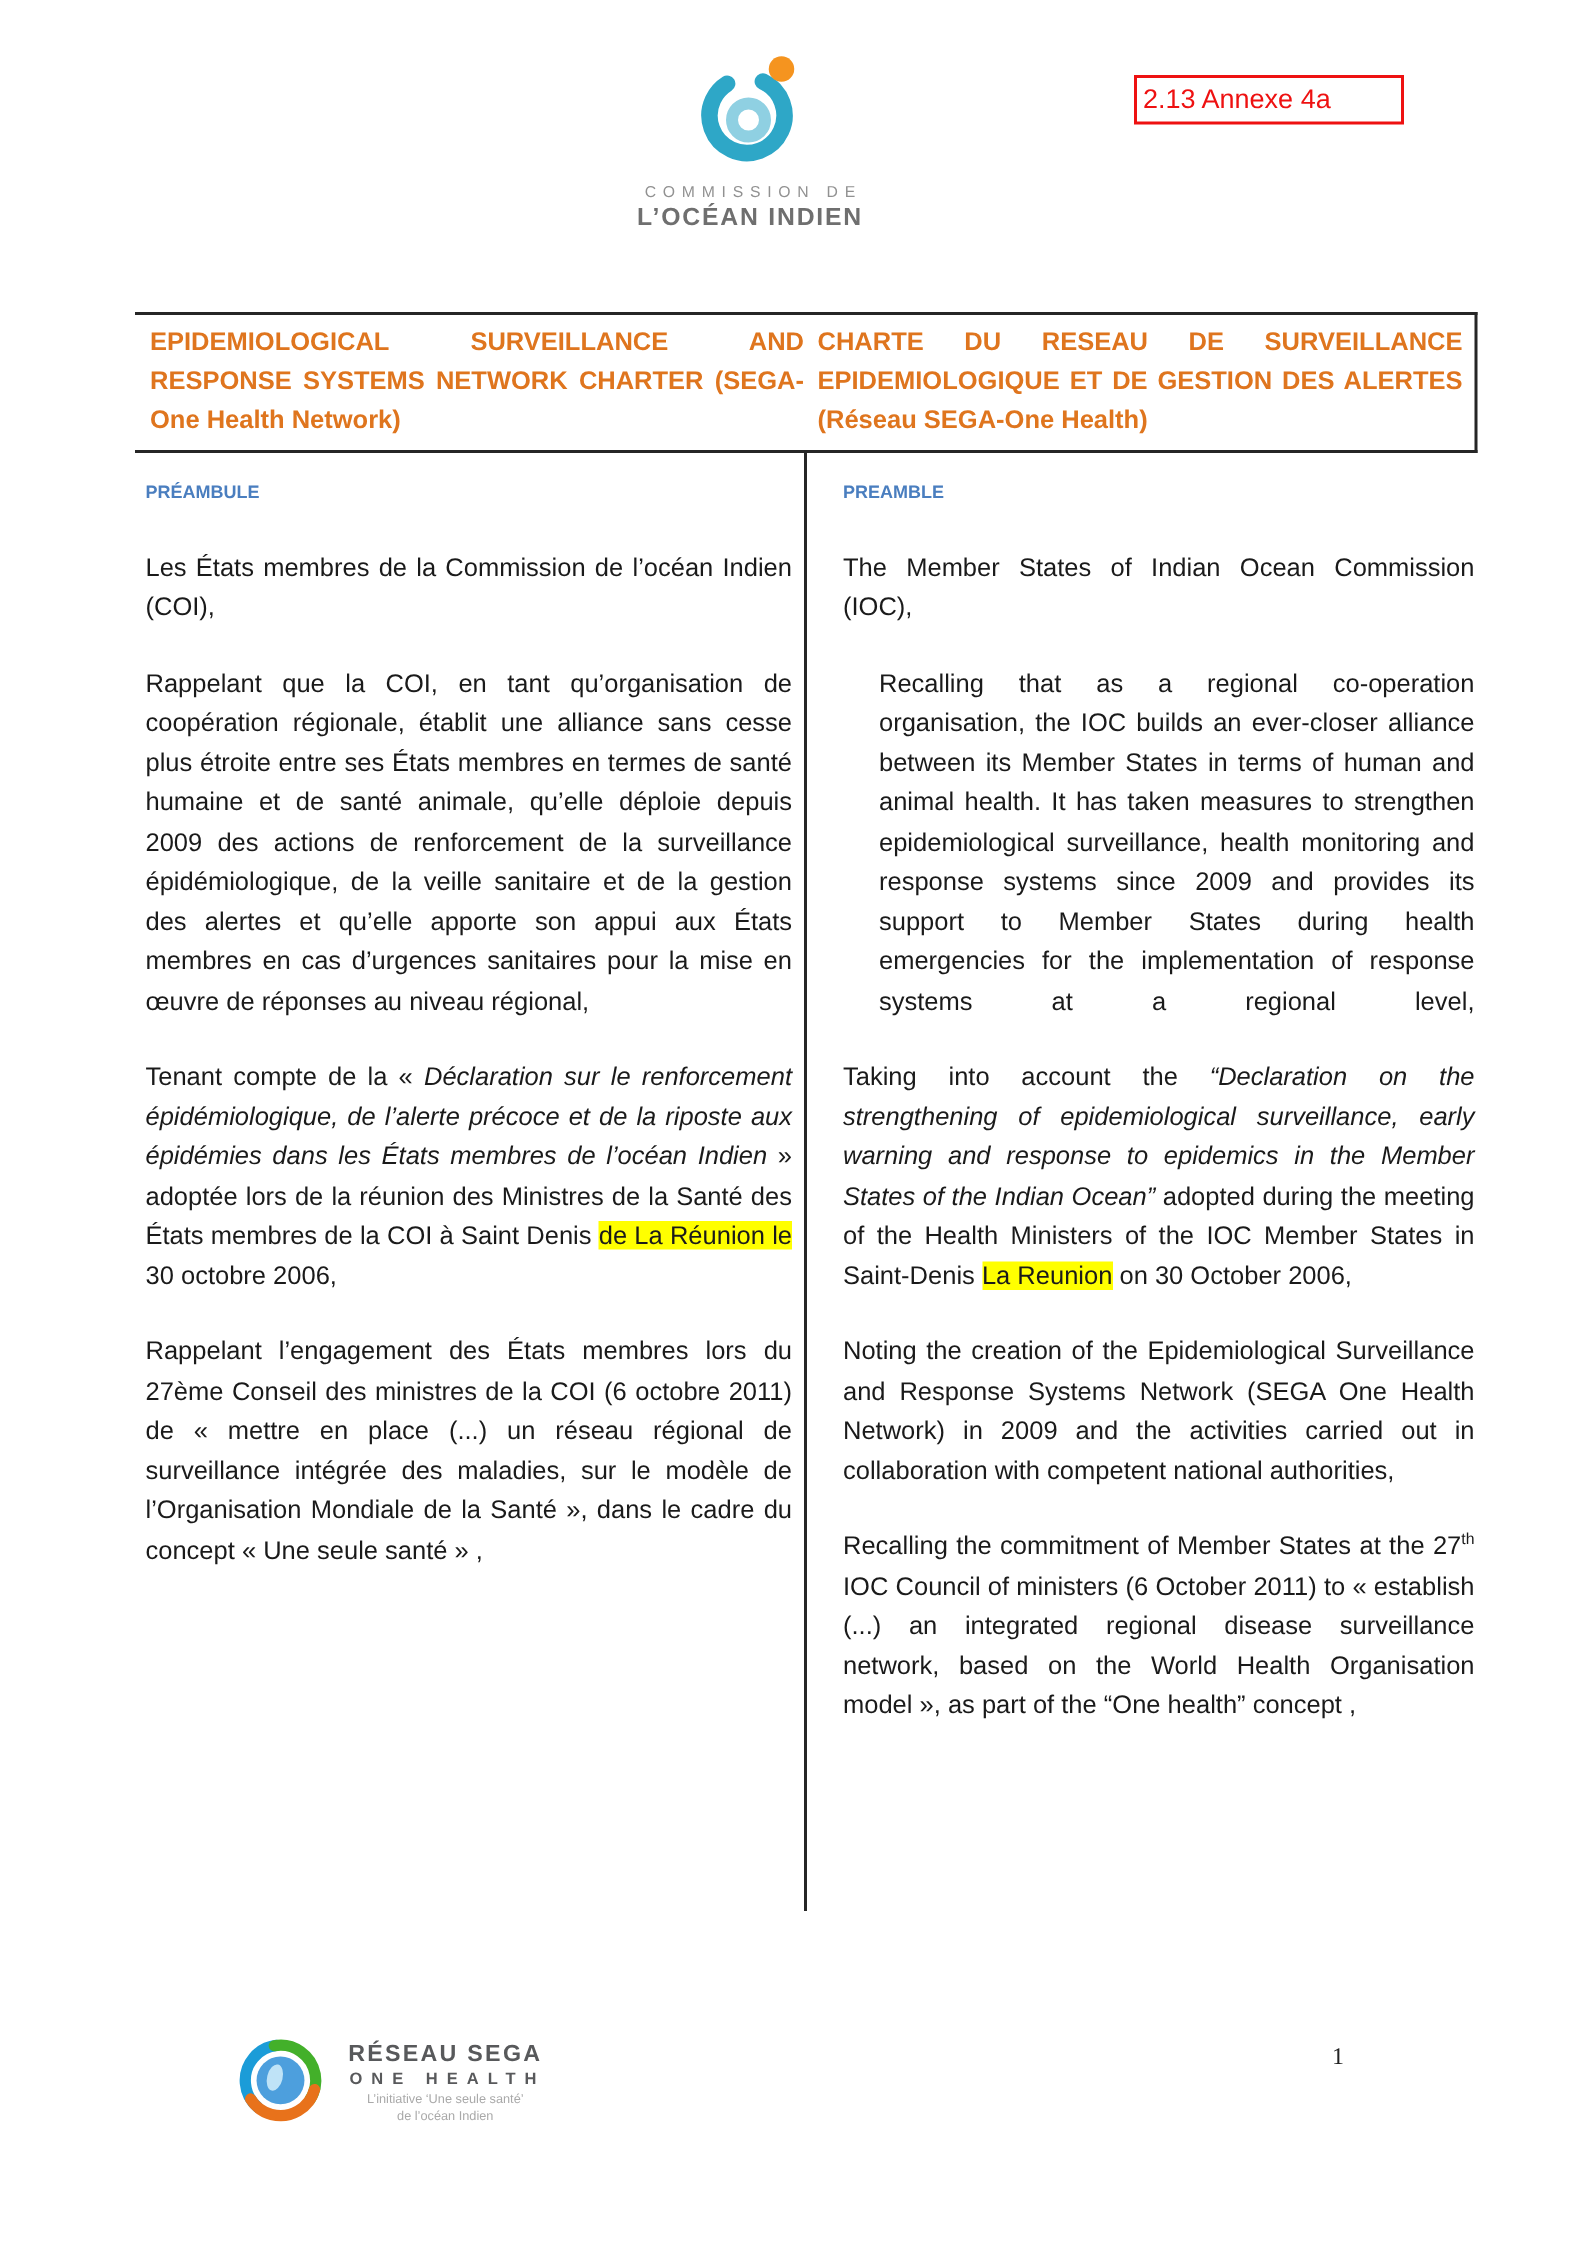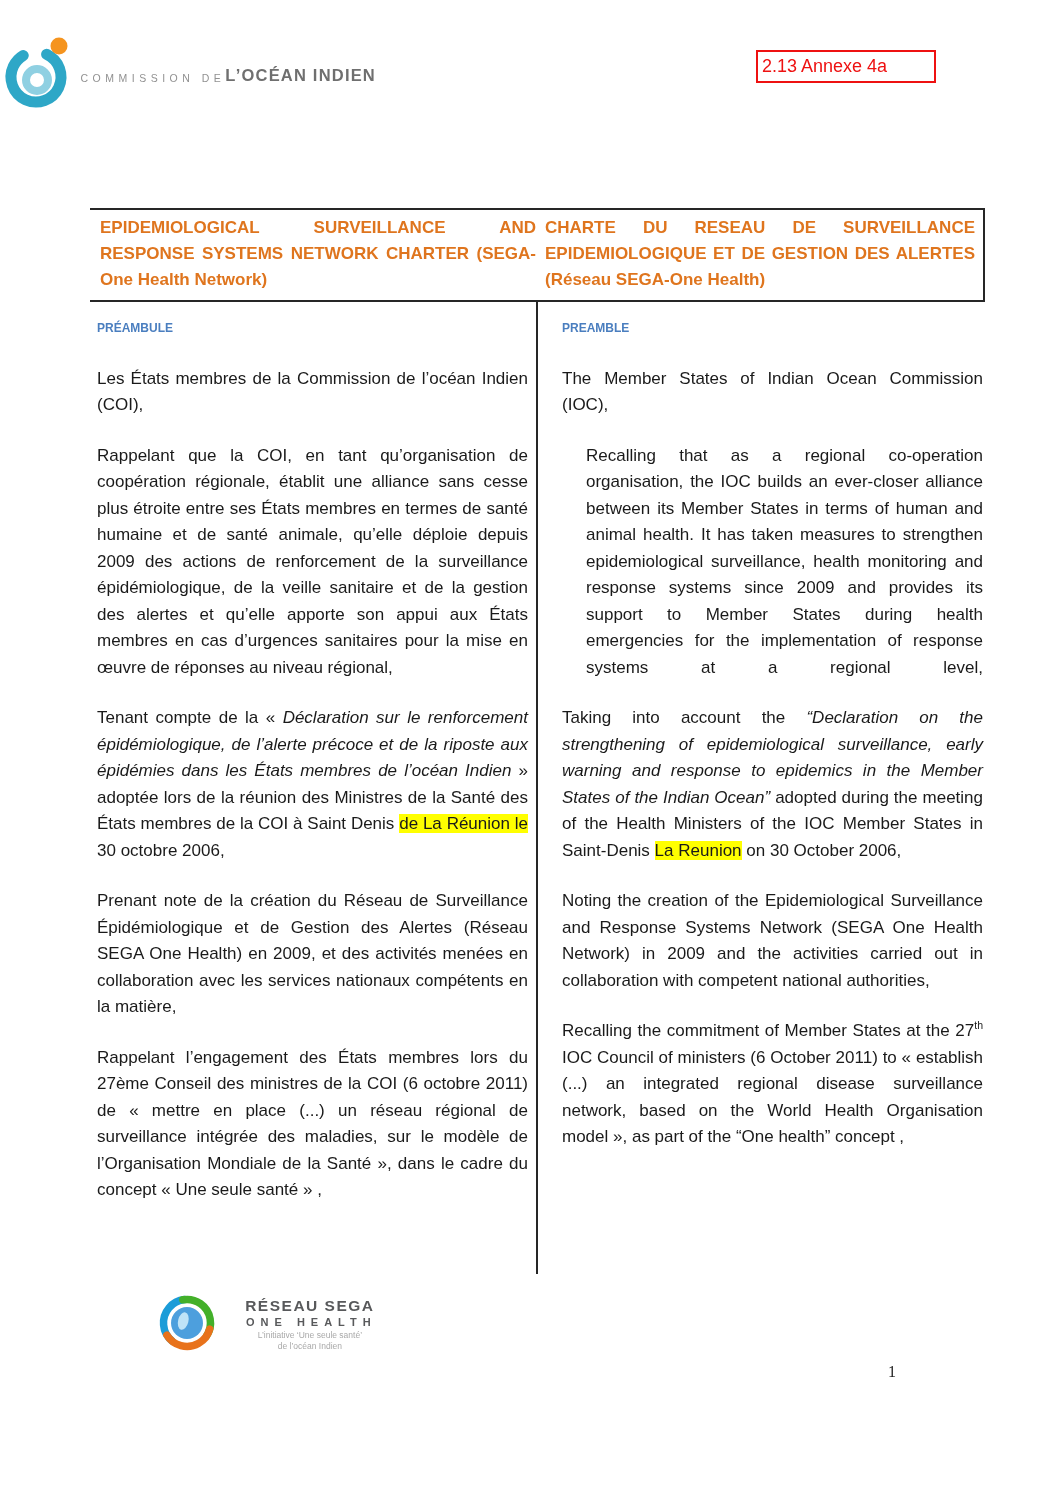--- a/index.html
+++ b/index.html
@@ -7,21 +7,21 @@
     width: 1058px; height: 1497px; position: relative;
     font-family: "Liberation Sans", "DejaVu Sans", sans-serif;
     color: #1a1a1a;
     -webkit-font-smoothing: antialiased;
   }
   .page { position: absolute; inset: 0; overflow: hidden; }
 
   
   .coi-logo {
     position: absolute; top: 34px; left: 0; width: 1000px;
-    display: flex; align-items: center;
+    display: flex; flex-direction: column; align-items: center;
   }
   .coi-logo-text1 {
     margin-top: 7px; font-size: 10.5px; letter-spacing: 4.5px;
     color: #919191; text-indent: 4.5px;
   }
   .coi-logo-text2 {
     margin-top: 2px; font-size: 16.5px; letter-spacing: 1.2px;
     color: #6f6f6f;
     font-weight: bold;
   }
@@ -64,22 +64,22 @@
     text-align: left;
   }
   .paragraphs p { margin: 24px 0 0 0; }
   .body-cell.en .paragraphs p:nth-child(2) { text-align-last: justify; margin-left: 24px; }
   em { font-style: italic; }
   mark { background: #ffff00; color: inherit; padding: 0; }
   sup { font-size: 0.62em; vertical-align: super; line-height: 0; }
 
   
   .sega-logo {
-    position: absolute; left: 156px; top: 1288px;
-    display: flex; align-items: center; gap: 25px;
+    position: absolute; left: 156px; top: 1352px;
+    display: flex; align-items: center; gap: 12px;
   }
   .sega-text { display: flex; flex-direction: column; align-items: center; }
   .sega-text1 {
     font-size: 15.5px; font-weight: bold; letter-spacing: 1.5px; color: #58595b;
     white-space: nowrap;
   }
   .sega-text2 {
     font-size: 11px; font-weight: bold; letter-spacing: 6px; color: #58595b;
     margin-top: 1px; white-space: nowrap; text-indent: 3px;
   }
@@ -116,21 +116,20 @@
   <div class="doc-table">
     <div class="cell title-cell en">EPIDEMIOLOGICAL SURVEILLANCE AND RESPONSE SYSTEMS NETWORK CHARTER (SEGA-One Health Network)</div>
     <div class="cell title-cell fr">CHARTE DU RESEAU DE SURVEILLANCE EPIDEMIOLOGIQUE ET DE GESTION DES ALERTES (Réseau SEGA-One Health)</div>
 
     <div class="cell body-cell fr">
       <h3 class="section-heading">PRÉAMBULE</h3>
       <div class="paragraphs">
           <p><span>Les États membres de la Commission de l’océan Indien (COI),</span></p>
           <p><span>Rappelant que la COI, en tant qu’organisation de coopération régionale, établit une alliance sans cesse plus étroite entre ses États membres en termes de santé humaine et de santé animale, qu’elle déploie depuis 2009 des actions de renforcement de la surveillance épidémiologique, de la veille sanitaire et de la gestion des alertes et qu’elle apporte son appui aux États membres en cas d’urgences sanitaires pour la mise en œuvre de réponses au niveau régional,</span></p>
           <p><span>Tenant compte de la «&nbsp;</span><em>Déclaration sur le renforcement épidémiologique, de l’alerte précoce et de la riposte aux épidémies dans les États membres de l’océan Indien</em><span>&nbsp;» adoptée lors de la réunion des Ministres de la Santé des États membres de la COI à Saint Denis </span><mark>de La Réunion le</mark><span> 30 octobre 2006,</span></p>
-          <p><span>Prenant note de la création du Réseau de Surveillance Épidémiologique et de Gestion des Alertes (Réseau SEGA One Health) en 2009, et des activités menées en collaboration avec les services nationaux compétents en la matière,</span></p>
           <p><span>Rappelant l’engagement des États membres lors du 27ème Conseil des ministres de la COI (6 octobre 2011) de «&nbsp;mettre en place (...) un réseau régional de surveillance intégrée des maladies, sur le modèle de l’Organisation Mondiale de la Santé&nbsp;», dans le cadre du concept «&nbsp;Une seule santé&nbsp;» ,</span></p>
         </div>
     </div>
 
     <div class="cell body-cell en">
       <h3 class="section-heading">PREAMBLE</h3>
       <div class="paragraphs">
           <p><span>The Member States of Indian Ocean Commission (IOC),</span></p>
           <p><span>Recalling that as a regional co-operation organisation, the IOC builds an ever-closer alliance between its Member States in terms of human and animal health. It has taken measures to strengthen epidemiological surveillance, health monitoring and response systems since 2009 and provides its support to Member States during health emergencies for the implementation of response systems at a regional level,</span></p>
           <p><span>Taking into account the </span><em>“Declaration on the strengthening of epidemiological surveillance, early warning and response to epidemics in the Member States of the Indian Ocean”</em><span> adopted during the meeting of the Health Ministers of the IOC Member States in Saint-Denis </span><mark>La Reunion</mark><span> on 30 October 2006,</span></p>

